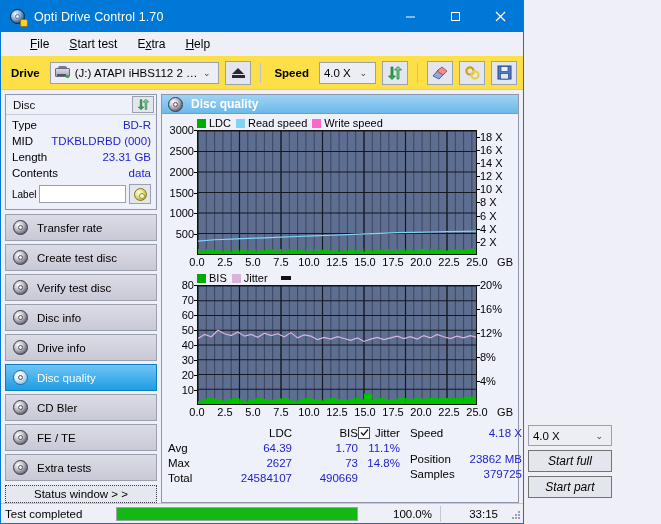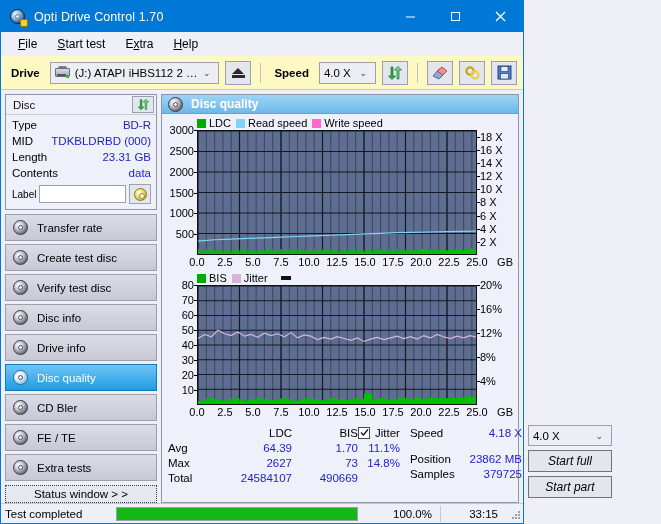--- a/index.html
+++ b/index.html
@@ -45,33 +45,33 @@
   .title-text { font-size:12.5px; letter-spacing:0.1px; }
   .win-btns { margin-left:auto; display:flex; height:31px; }
   .win-btn {
     width:45px; height:31px; display:flex; align-items:center; justify-content:center;
     color:#fff;
   }
   .win-btn svg { display:block; }
   
   .menubar {
     height:24px; display:flex; align-items:center;
-    padding-left:8px; gap:2px;
+    padding-left:20px; gap:2px;
     background:#eff0f7;
     flex:0 0 auto;
   }
   .menu-item {
     padding:3px 9px; font-size:12px; color:#000;
   }
   .menu-item u { text-decoration:underline; }
   
   .toolbar {
     height:34px; display:flex; align-items:center;
     padding:0 6px; gap:6px;
-    background:#fef9c3;
+    background:#fde047;
     border-bottom:1px solid #c4c8d4;
     flex:0 0 auto;
   }
   .tb-label { font-weight:bold; font-size:11.5px; color:#000; padding:0 4px; }
   .combo {
     height:22px; background:#eceef4; border:1px solid #9aa0ad;
     display:flex; align-items:center; font-size:11.5px;
     padding:0 2px 0 4px; color:#000; position:relative;
   }
   .combo .chev { margin-left:auto; padding:0 6px 0 4px; color:#444; font-size:9px; }

